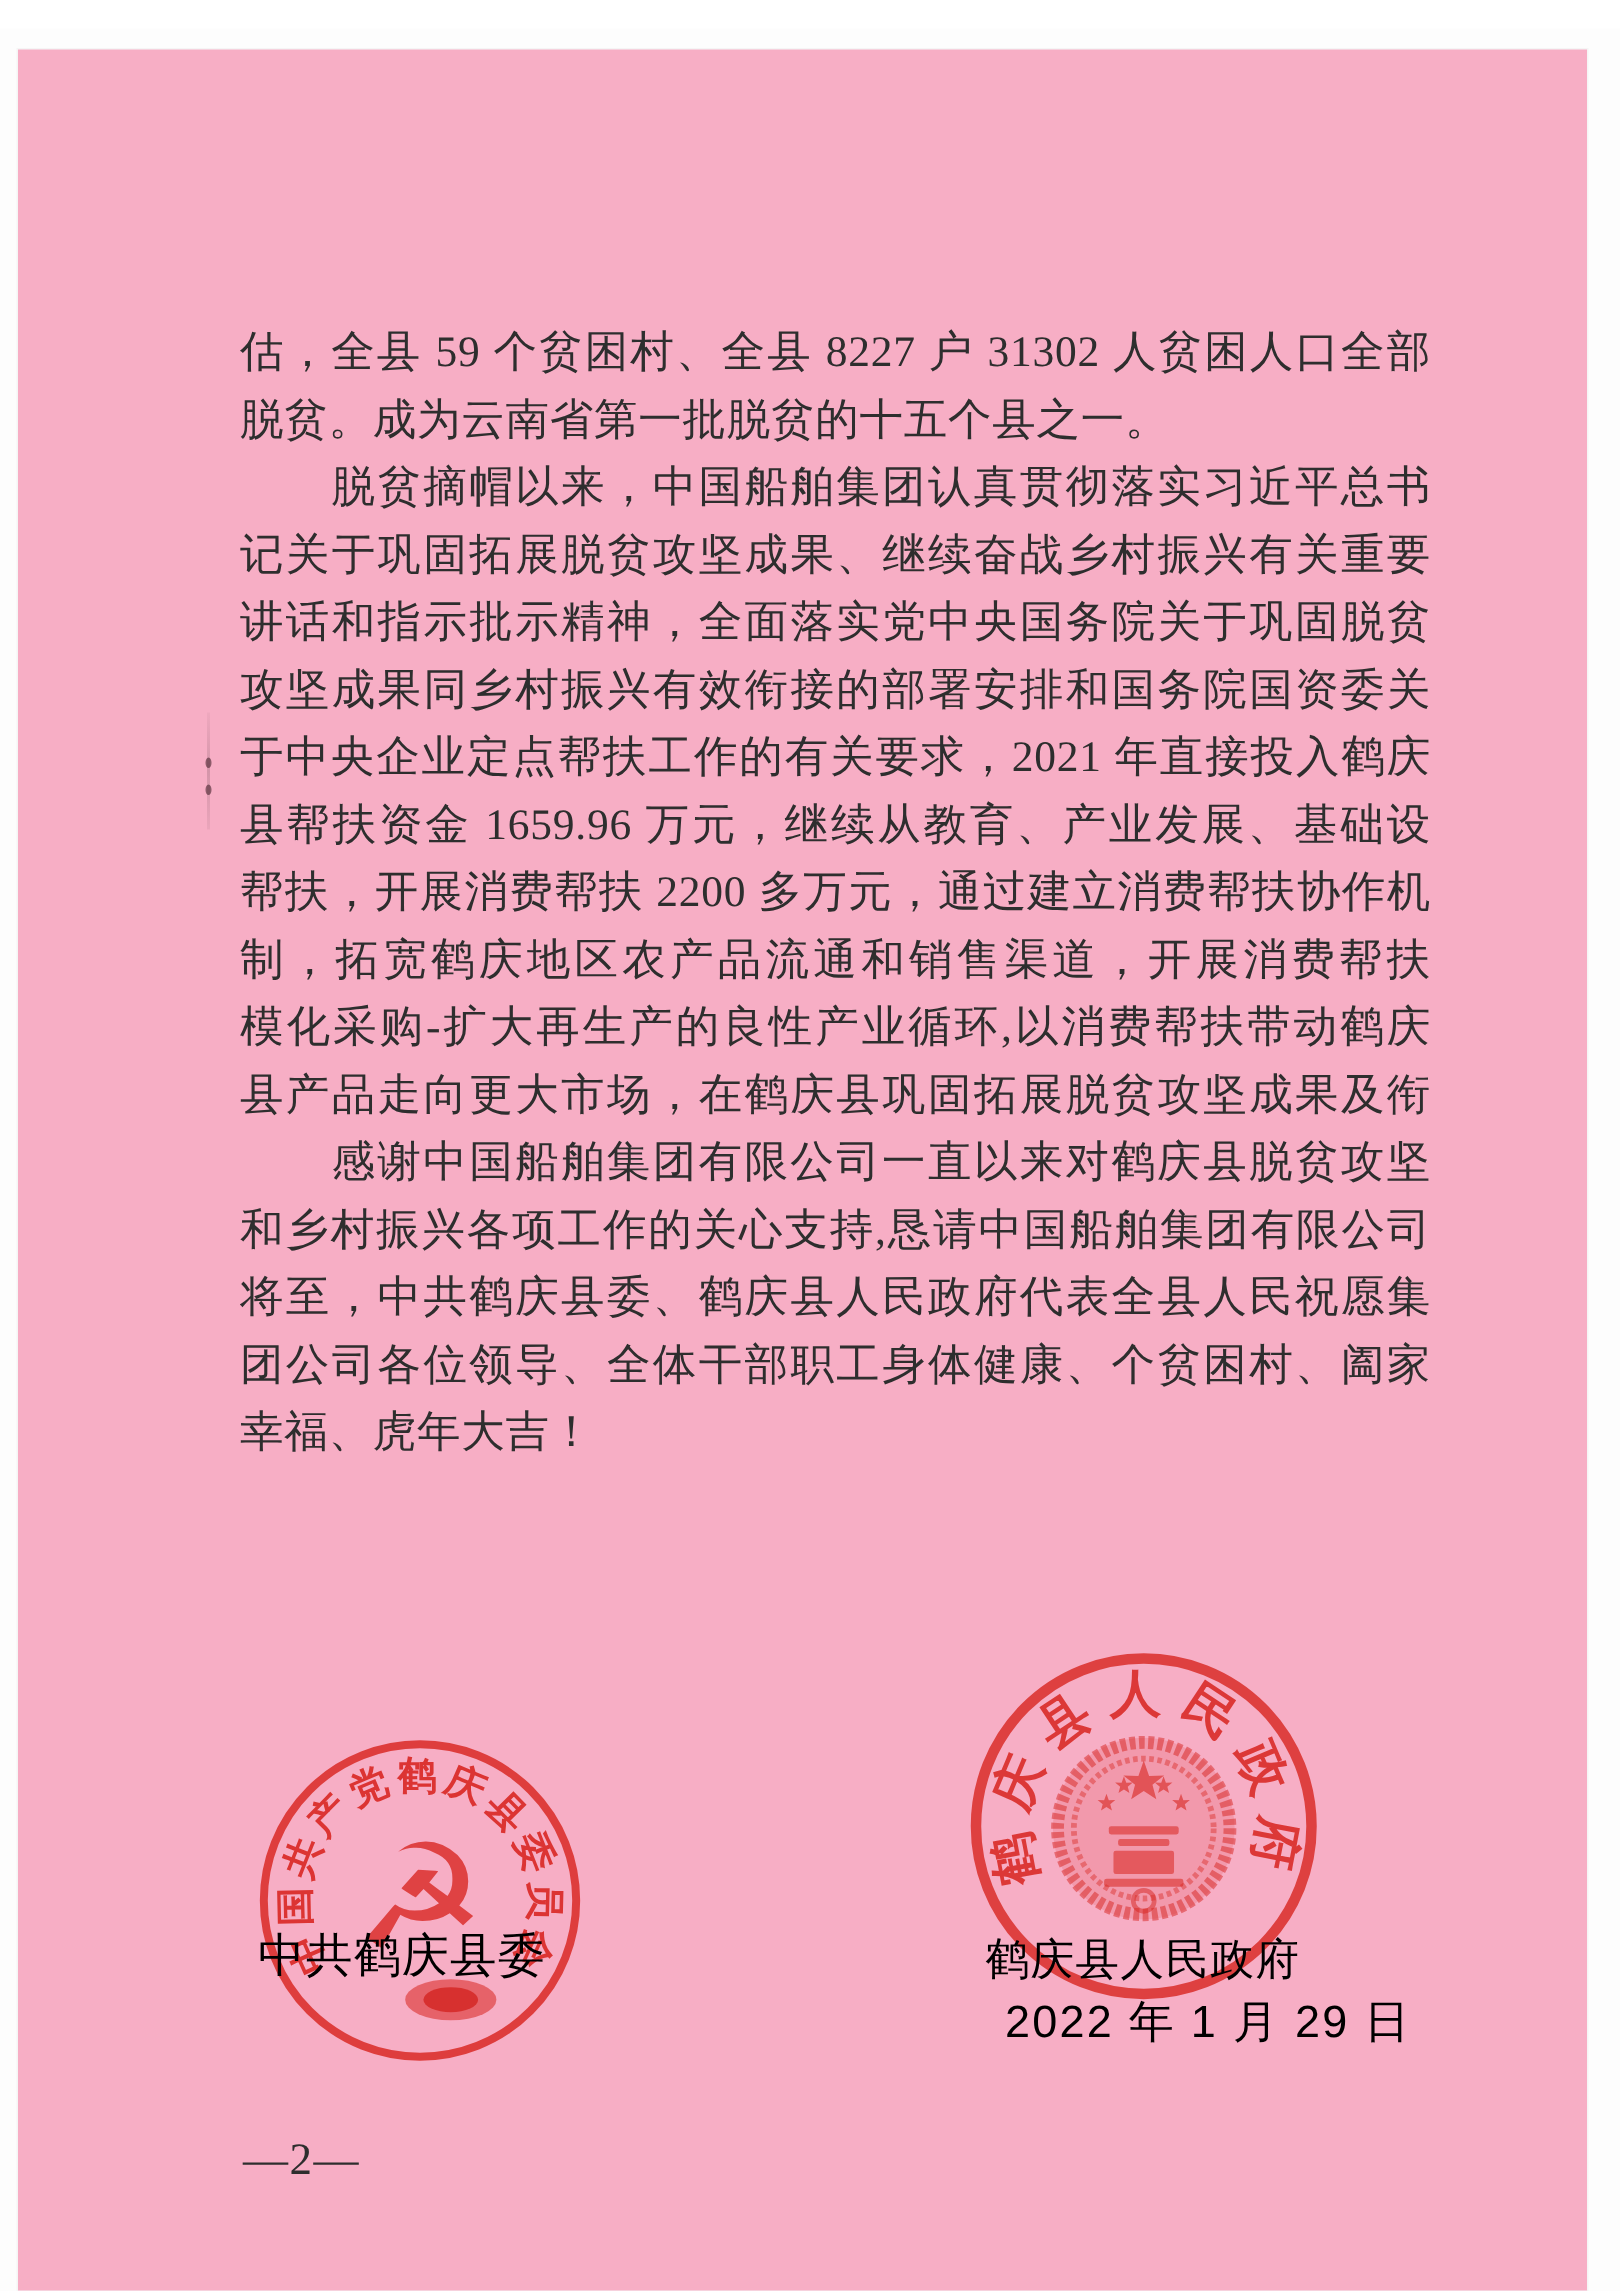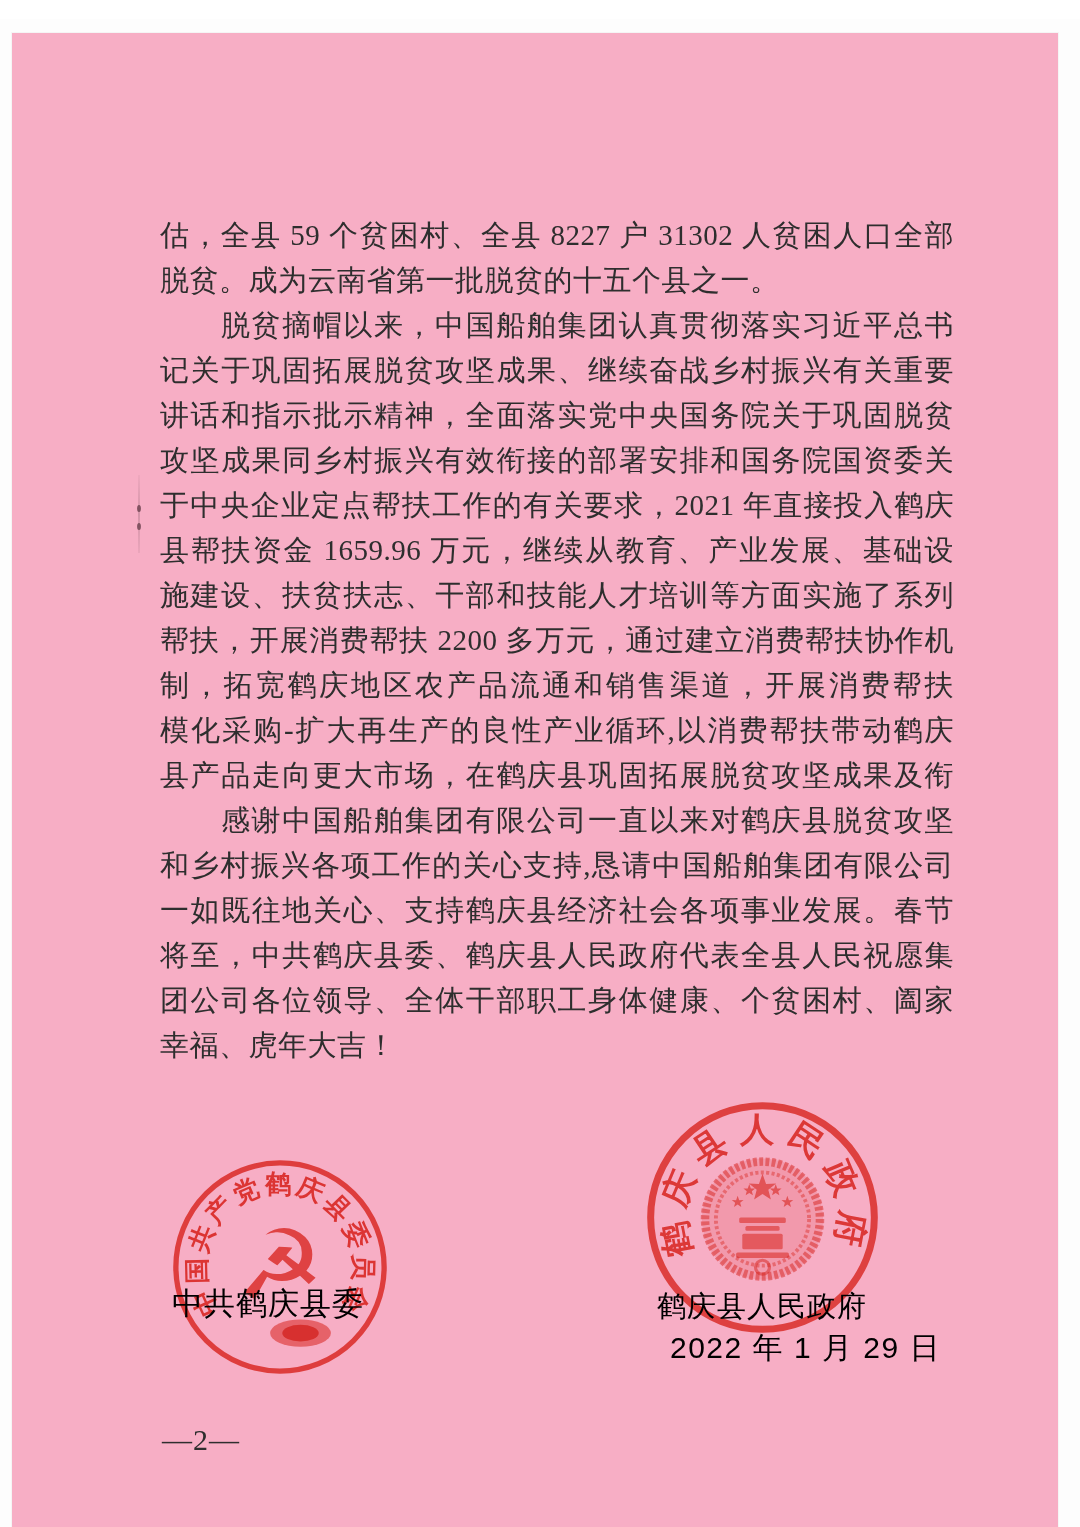--- a/index.html
+++ b/index.html
@@ -65,28 +65,26 @@
 
     <div class="body-text">
       <p class="line">估，全县 59 个贫困村、全县 8227 户 31302 人贫困人口全部</p>
       <p class="line end">脱贫。成为云南省第一批脱贫的十五个县之一。</p>
       <p class="line indent">脱贫摘帽以来，中国船舶集团认真贯彻落实习近平总书</p>
       <p class="line">记关于巩固拓展脱贫攻坚成果、继续奋战乡村振兴有关重要</p>
       <p class="line">讲话和指示批示精神，全面落实党中央国务院关于巩固脱贫</p>
       <p class="line">攻坚成果同乡村振兴有效衔接的部署安排和国务院国资委关</p>
       <p class="line">于中央企业定点帮扶工作的有关要求，2021 年直接投入鹤庆</p>
       <p class="line">县帮扶资金 1659.96 万元，继续从教育、产业发展、基础设</p>
-      <p class="line">施建设、扶贫扶志、干部和技能人才培训等方面实施了系列</p>
       <p class="line">帮扶，开展消费帮扶 2200 多万元，通过建立消费帮扶协作机</p>
       <p class="line">制，拓宽鹤庆地区农产品流通和销售渠道，开展消费帮扶</p>
       <p class="line">模化采购-扩大再生产的良性产业循环,以消费帮扶带动鹤庆</p>
       <p class="line">县产品走向更大市场，在鹤庆县巩固拓展脱贫攻坚成果及衔</p>
       <p class="line indent">感谢中国船舶集团有限公司一直以来对鹤庆县脱贫攻坚</p>
       <p class="line">和乡村振兴各项工作的关心支持,恳请中国船舶集团有限公司</p>
-      <p class="line">一如既往地关心、支持鹤庆县经济社会各项事业发展。春节</p>
       <p class="line">将至，中共鹤庆县委、鹤庆县人民政府代表全县人民祝愿集</p>
       <p class="line">团公司各位领导、全体干部职工身体健康、个贫困村、阖家</p>
       <p class="line end">幸福、虎年大吉！</p>
     </div>
 
     <div class="artifact"></div>
 
     <svg class="seal seal-party" viewBox="0 0 300 300">
       <defs>
         <path id="arcParty" d="M 69.7 206.2 A 98 98 0 1 1 230.3 206.2" fill="none"></path>

